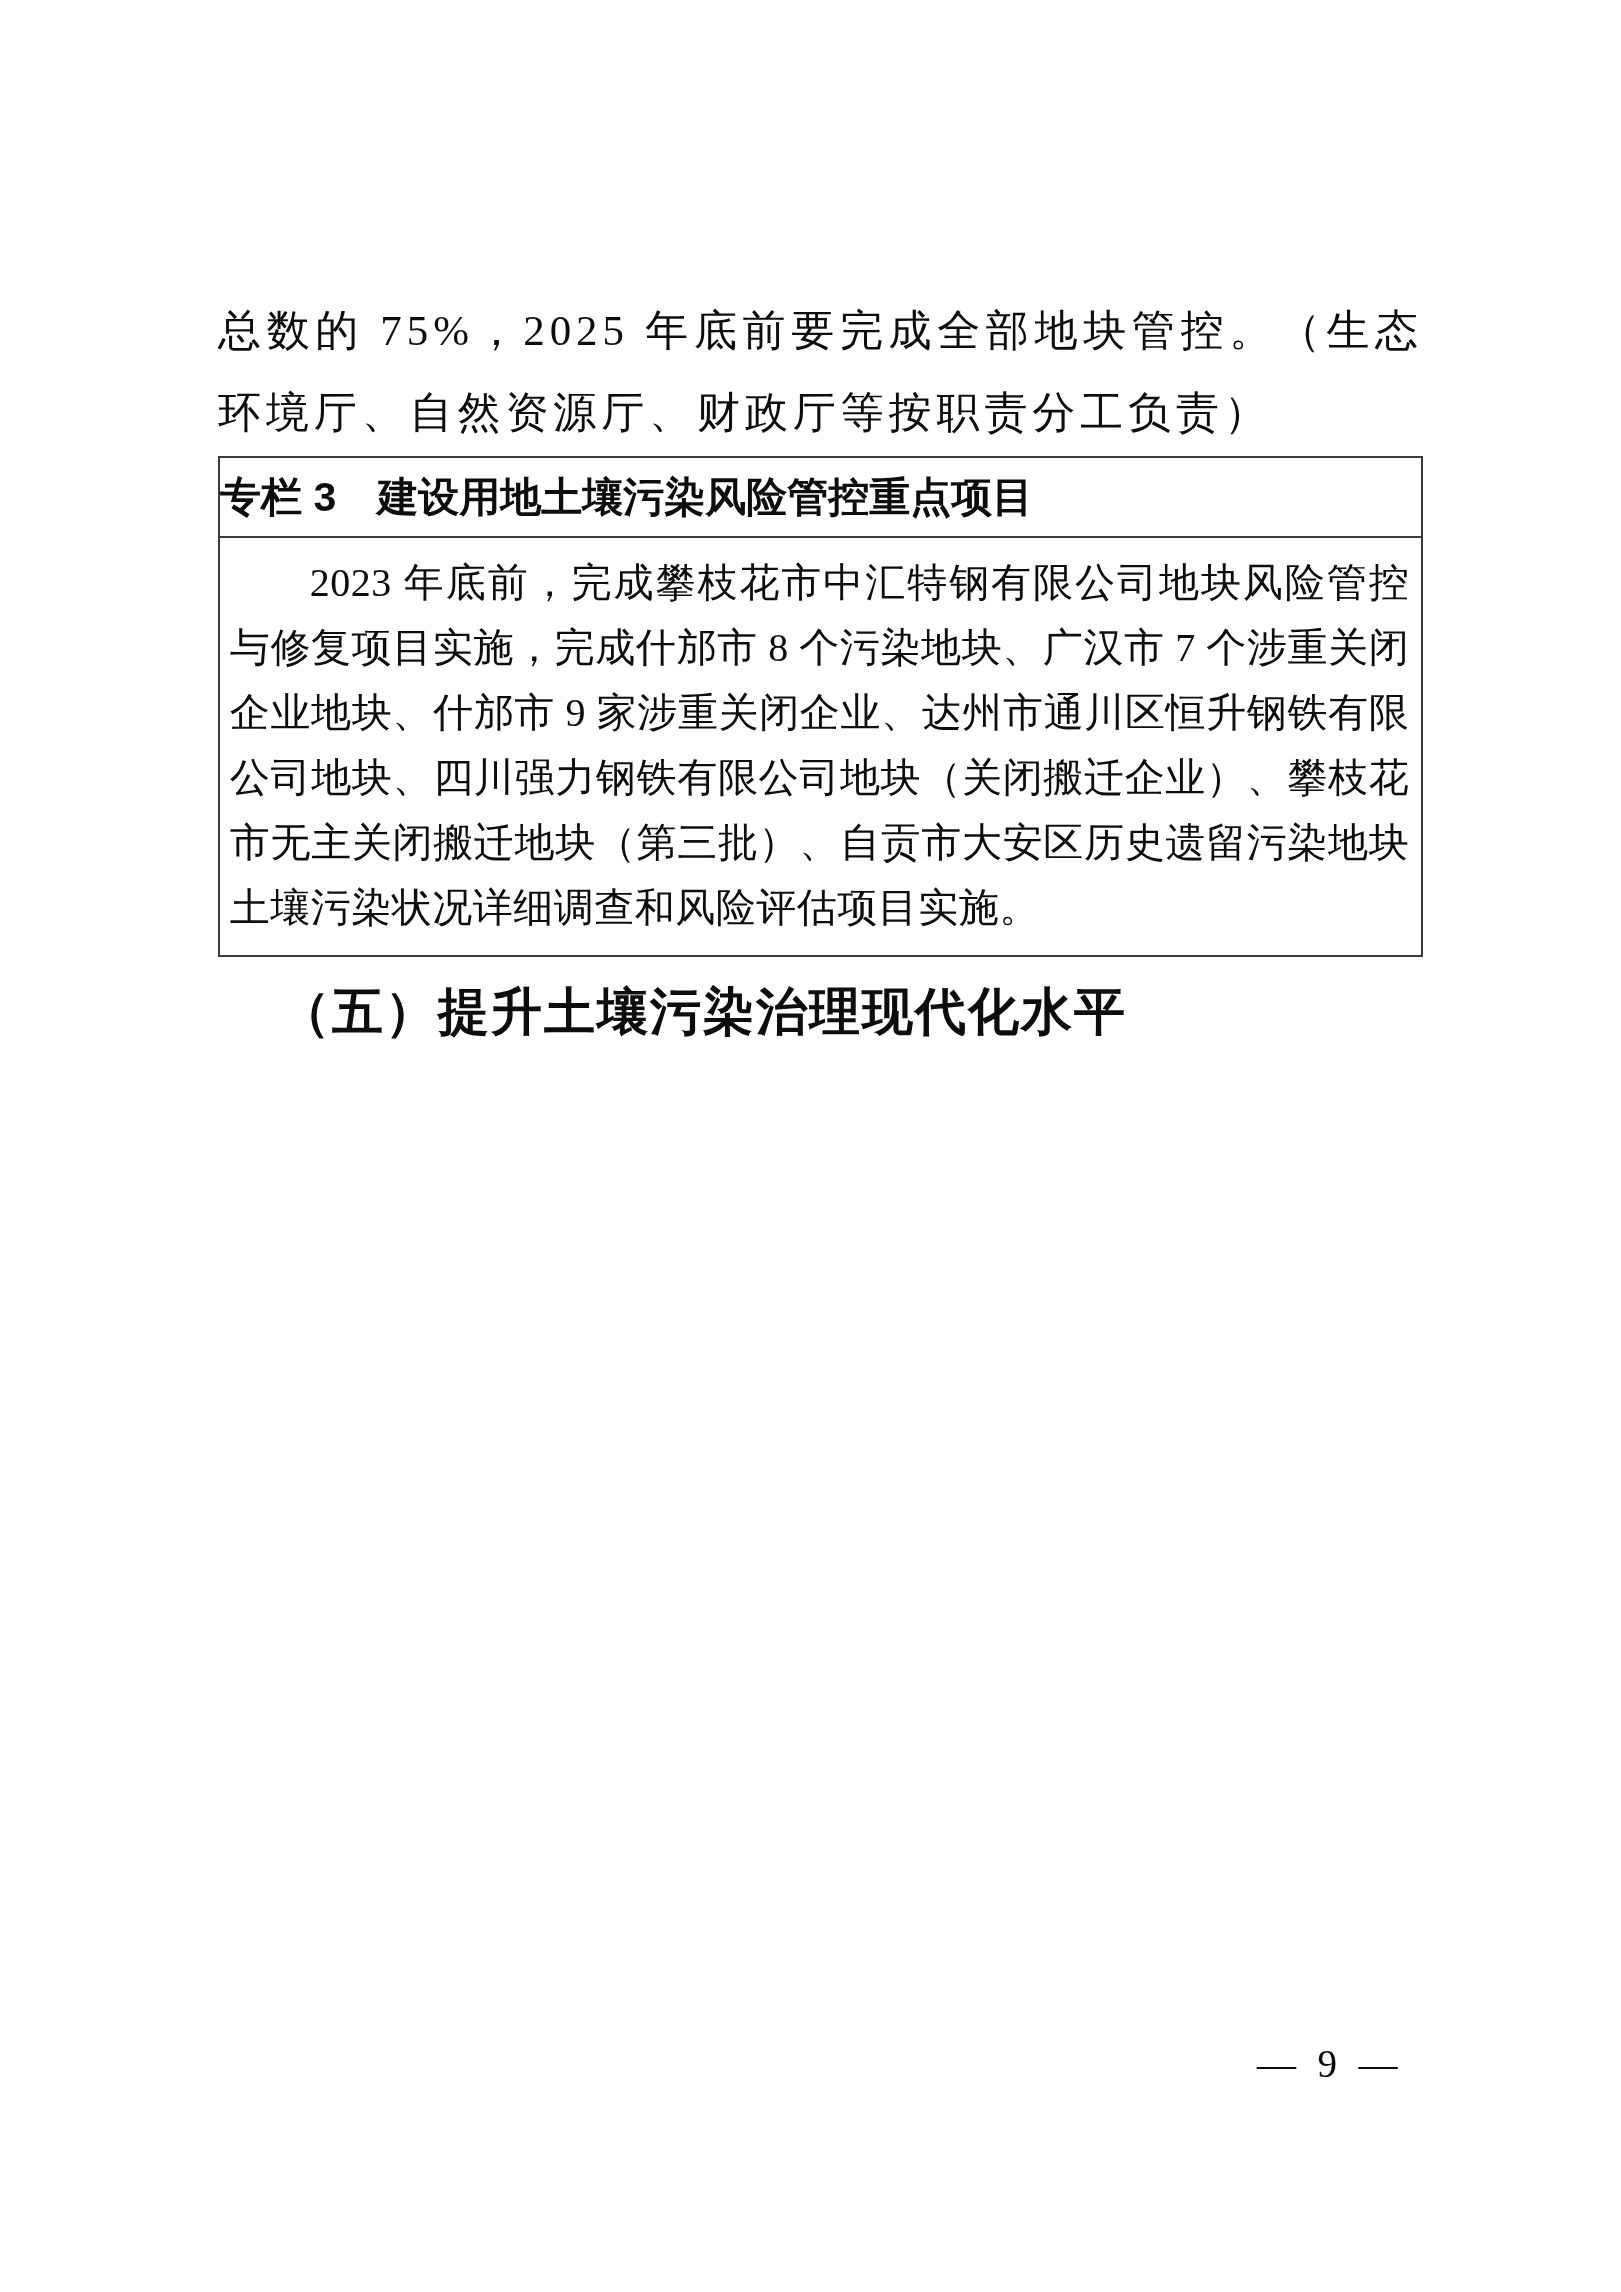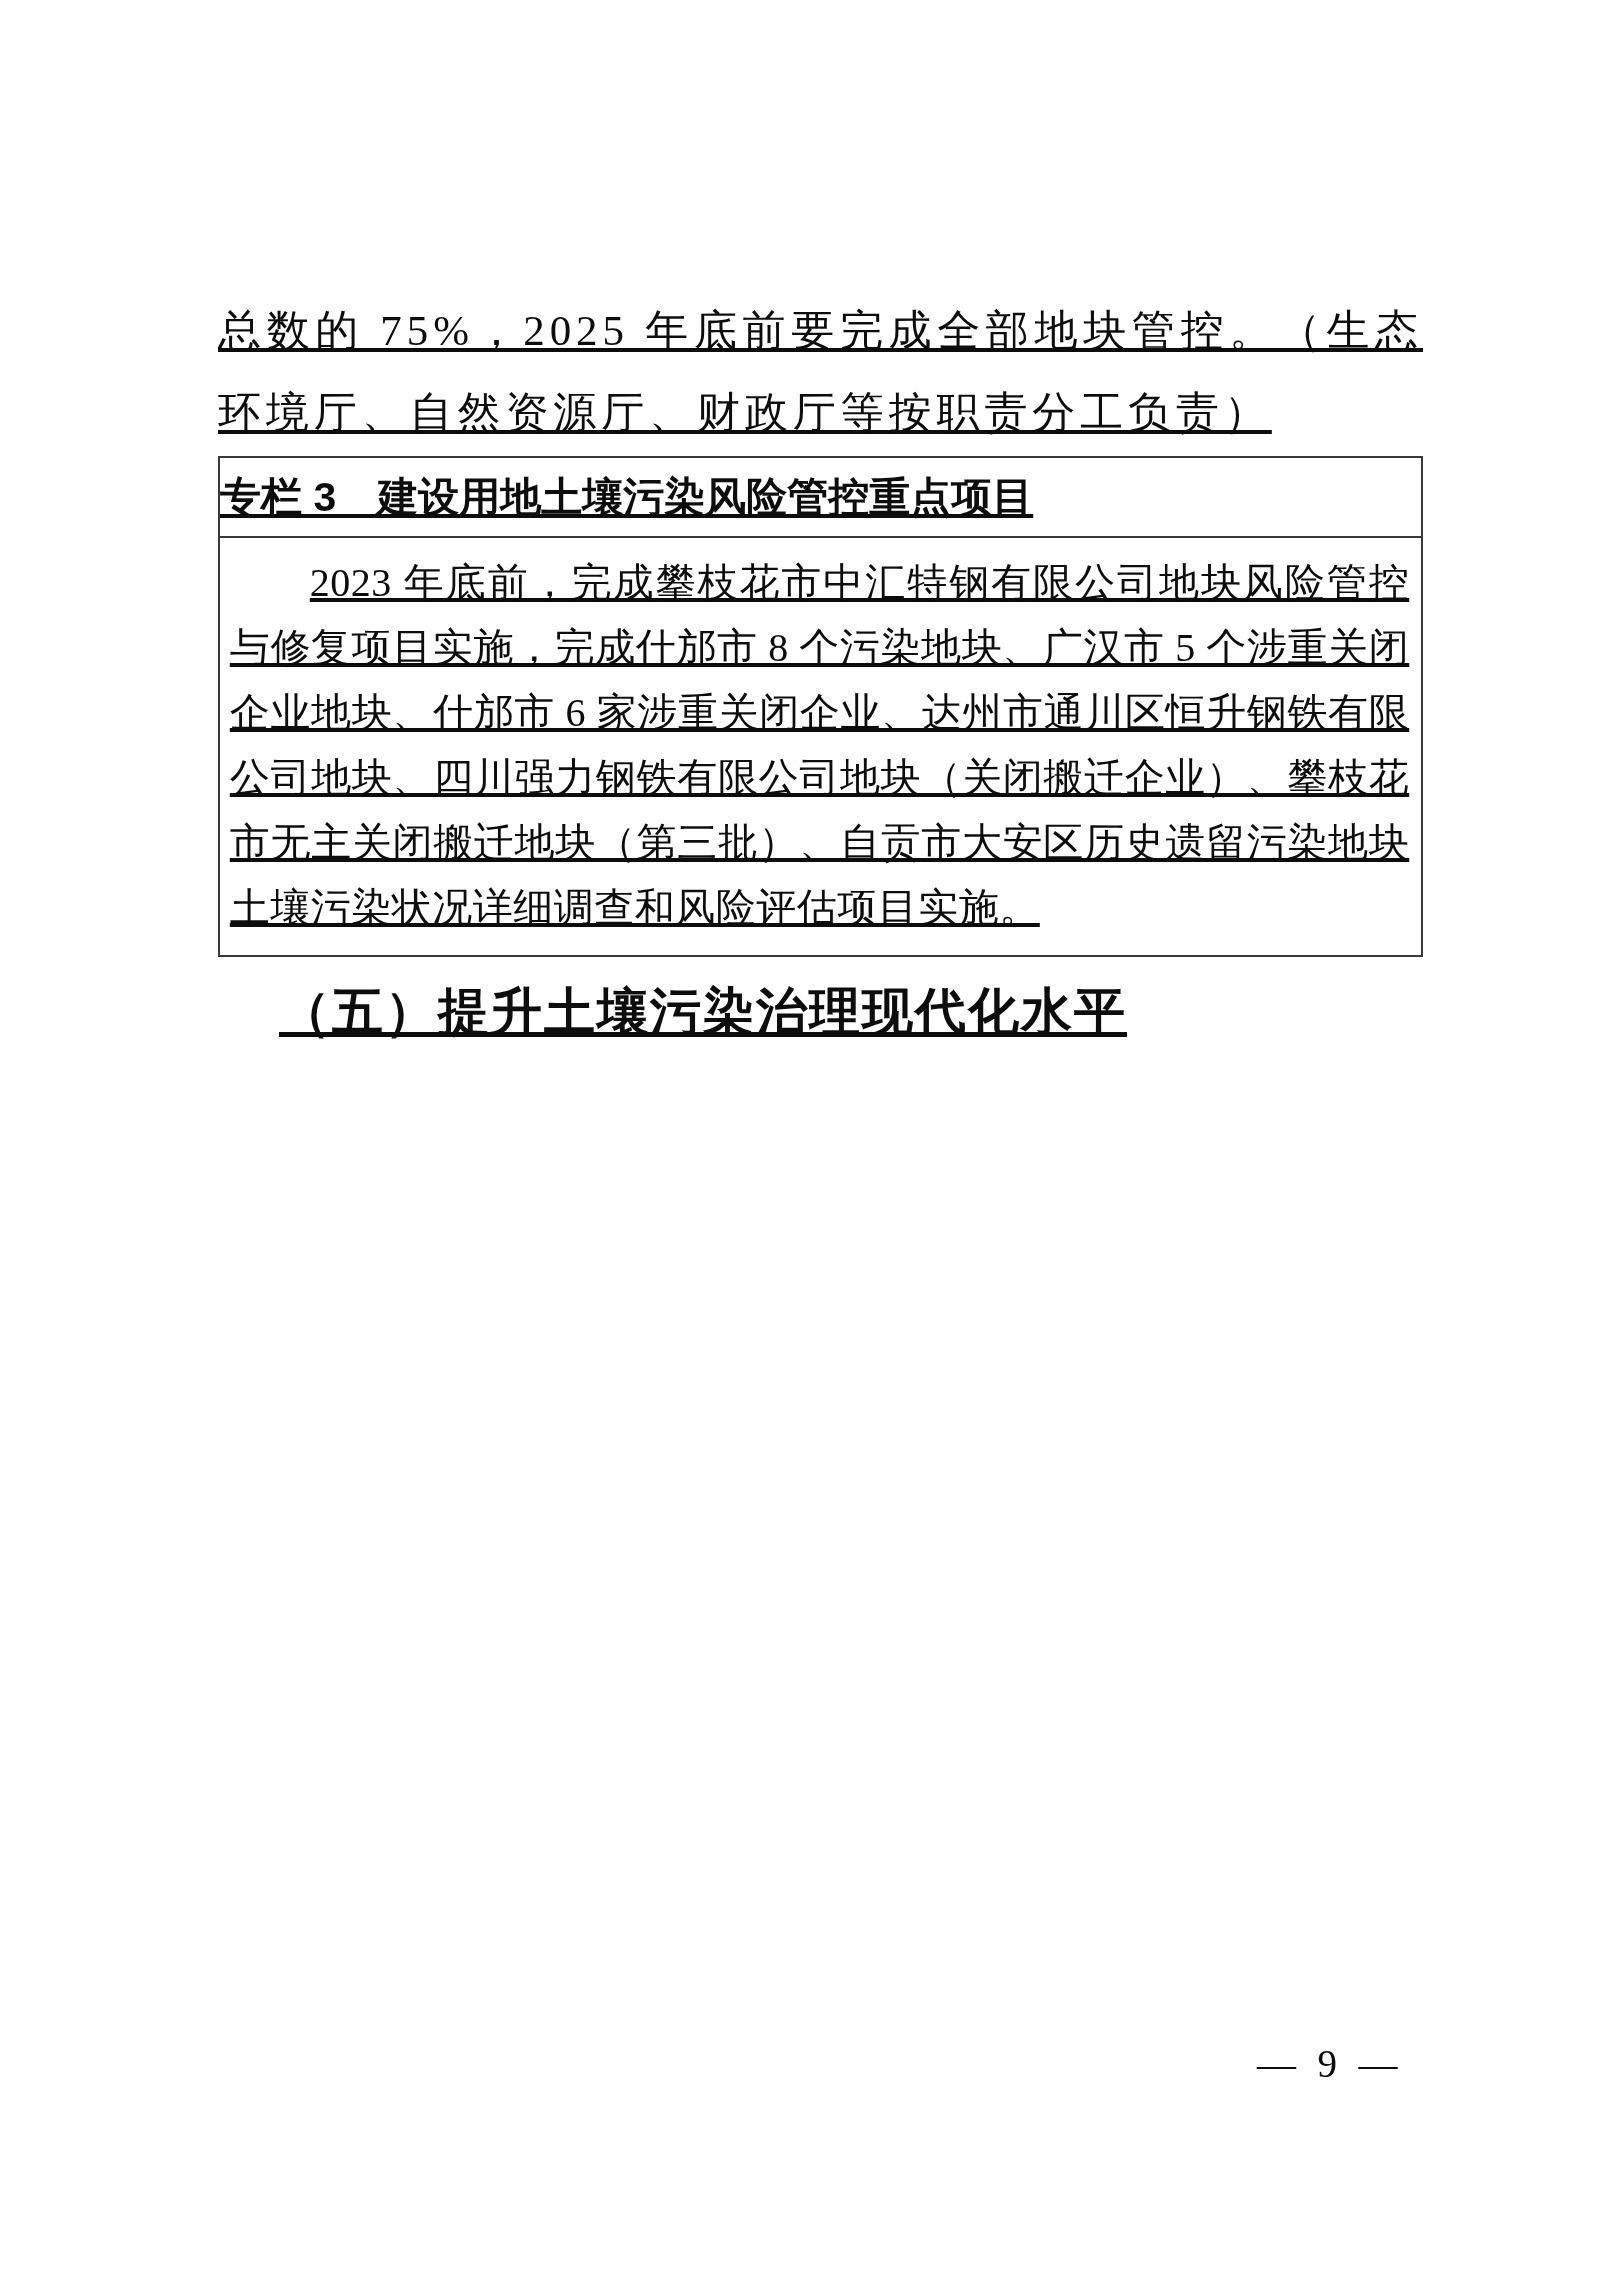--- a/index.html
+++ b/index.html
@@ -5,21 +5,20 @@
   html, body { margin: 0; padding: 0; background: #888; }
   .page {
     position: relative;
     width: 1621px;
     height: 2293px;
     margin: 0 auto;
     background: #ffffff;
     color: #0d0d0d;
     font-family: "Liberation Serif", "DejaVu Serif", serif;
     overflow: hidden;
-    text-decoration: underline;
   }
   .content {
     box-sizing: border-box;
     width: 100%;
     padding: 290px 198px 0 218px;
   }
   .intro {
     margin: 0;
     font-size: 43px;
     line-height: 82px;
@@ -86,21 +85,21 @@
 <body>
 
 <div class="page">
   <div class="content">
 
     <p class="intro">总数的 75%，2025 年底前要完成全部地块管控。（生态环境厅、自然资源厅、财政厅等按职责分工负责）</p>
 
     <div class="callout-box">
       <div class="box-title">专栏 3　建设用地土壤污染风险管控重点项目</div>
       <div class="box-body">
-        <p>2023 年底前，完成攀枝花市中汇特钢有限公司地块风险管控与修复项目实施，完成什邡市 8 个污染地块、广汉市 5 个涉重关闭企业地块、什邡市 6 家涉重关闭企业、达州市通川区恒升钢铁有限公司地块、四川强力钢铁有限公司地块（关闭搬迁企业）、攀枝花市无主关闭搬迁地块（第三批）、自贡市大安区历史遗留污染地块土壤污染状况详细调查和风险评估项目实施。</p>
+        <p>2023 年底前，完成攀枝花市中汇特钢有限公司地块风险管控与修复项目实施，完成什邡市 8 个污染地块、广汉市 7 个涉重关闭企业地块、什邡市 9 家涉重关闭企业、达州市通川区恒升钢铁有限公司地块、四川强力钢铁有限公司地块（关闭搬迁企业）、攀枝花市无主关闭搬迁地块（第三批）、自贡市大安区历史遗留污染地块土壤污染状况详细调查和风险评估项目实施。</p>
       </div>
     </div>
 
     <h2 class="section-heading">（五）提升土壤污染治理现代化水平</h2>
 
 
 
   </div>
 
   <div class="page-number">— 9 —</div>

